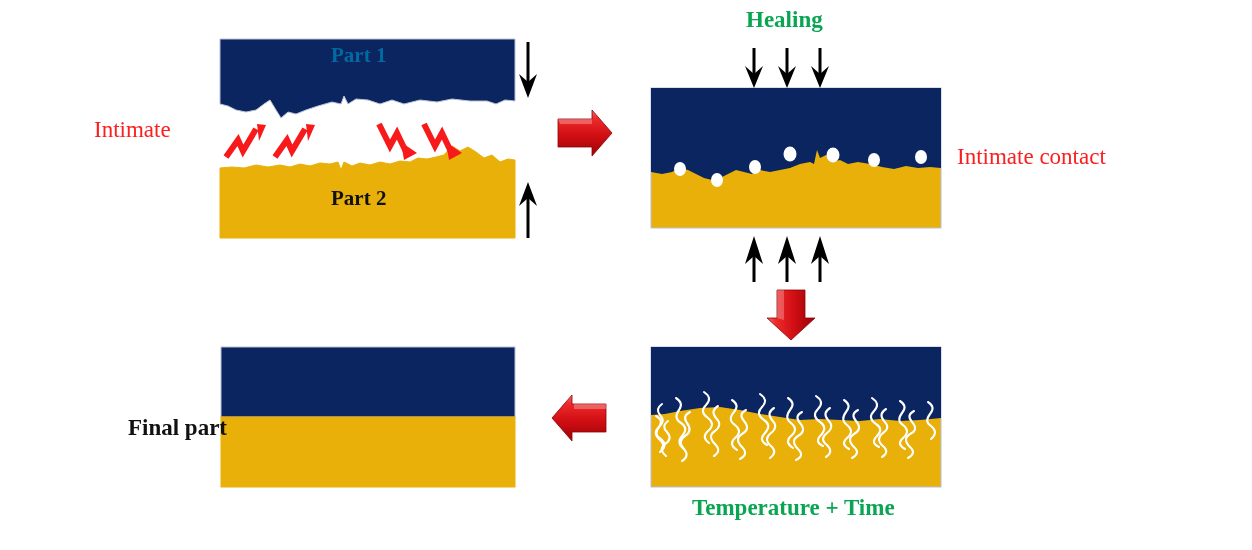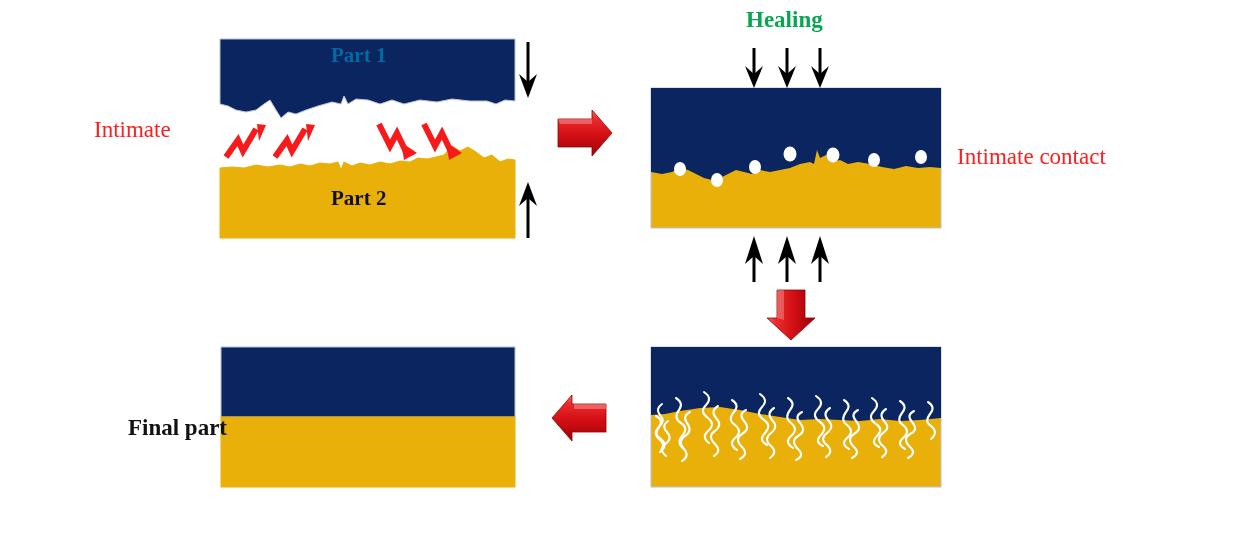--- a/index.html
+++ b/index.html
@@ -220,16 +220,17 @@
 
   <div class="lbl lbl-onpart white" style="left:331px; top:45px;">Part 1</div>
 
   <div class="lbl lbl-onpart dark" style="left:331px; top:188px;">Part 2</div>
 
   <div class="lbl lbl-green" style="left:746px; top:8px;">Healing</div>
 
   <div class="lbl lbl-red" style="left:957px; top:145px;">Intimate contact</div>
 
 
+  <div class="lbl lbl-green" style="left:692px; top:496px;">Temperature + Time</div>
 
   <div class="lbl lbl-black" style="left:92px;  top:416px;margin-left:36px;">Final part</div>
 
 </div>
 
 </body></html>

